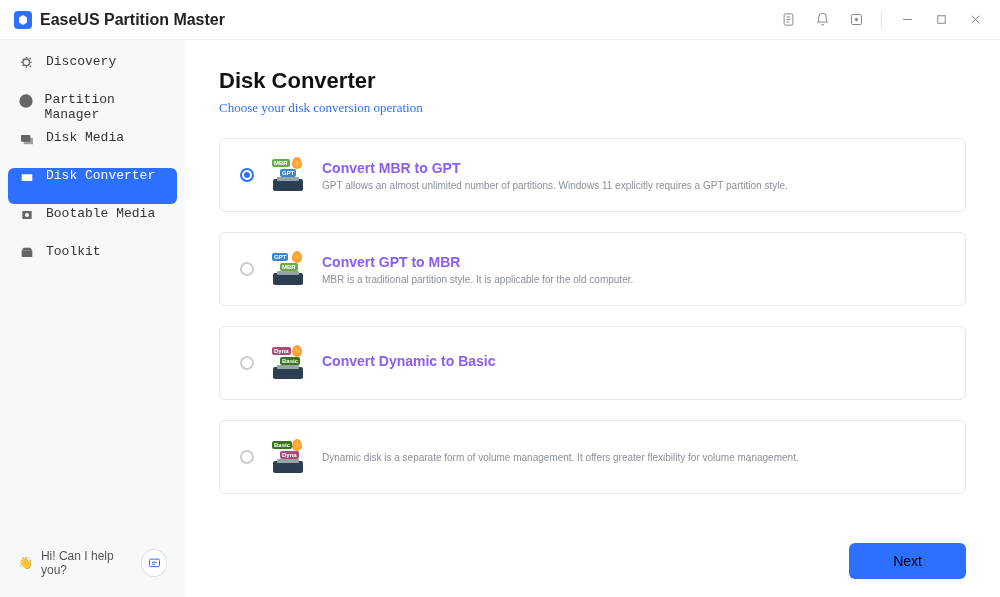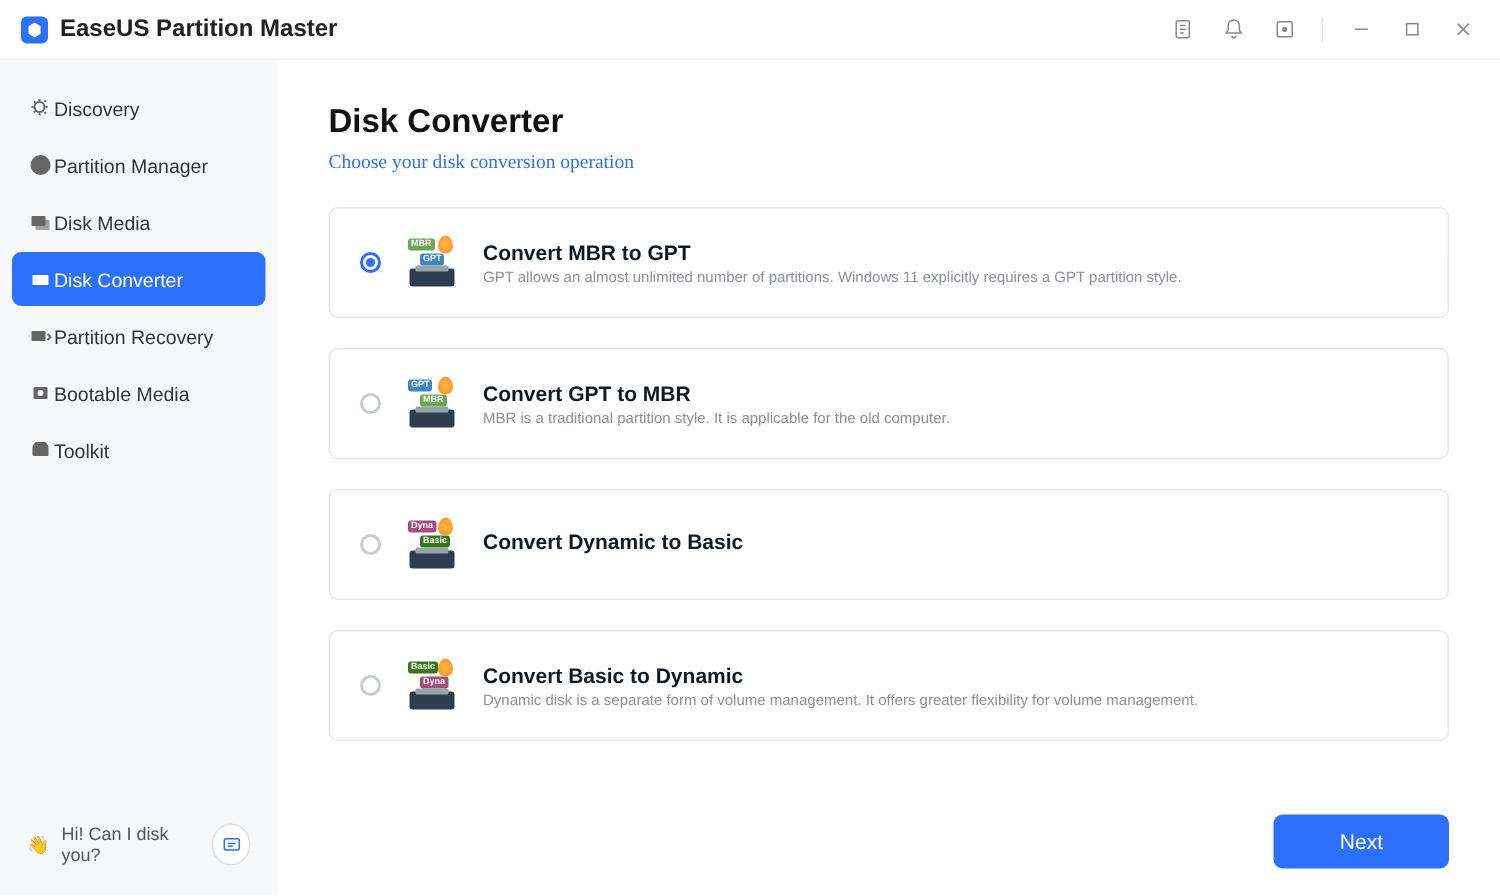--- a/index.html
+++ b/index.html
@@ -65,28 +65,30 @@
     .sidebar {
       width: 185px;
       background: #f7f8fa;
       display: flex;
       flex-direction: column;
       padding: 14px 8px;
     }
     .nav-list { flex: 1; }
     .nav-item {
       display: flex;
-      align-items: center;
+      align-items: flex-start;
+      gap: 10px;
       height: 36px;
       padding: 0 10px;
       border-radius: 6px;
       font-size: 13px;
       color: #333;
       cursor: pointer;
       margin-bottom: 2px;
+      font-family: Liberation Mono, monospace;
     }
     .nav-item.active {
       background: #2d6fff;
       color: #fff;
     }
     .nav-icon {
       width: 18px;
       height: 18px;
       display: flex;
       align-items: center;
@@ -216,36 +218,36 @@
       right: 4px;
       width: 10px;
       height: 12px;
       background: radial-gradient(#ffb84d, #ff8c1a);
       border-radius: 50% 50% 50% 50% / 60% 60% 40% 40%;
     }
     .opt-text { flex: 1; }
     .opt-title {
       font-size: 14px;
       font-weight: 700;
-      color: #0f172a;
+      color: #8b5cf6;
       margin-bottom: 4px;
     }
     .opt-desc {
       font-size: 10px;
       color: #8a8f98;
     }
     .footer-row {
       margin-top: auto;
       display: flex;
       justify-content: flex-end;
       padding-top: 10px;
     }
     .next-btn {
       background: #2d6fff;
-      color: #ffffff;
+      color: #000000;
       border: none;
       border-radius: 6px;
       padding: 10px 44px;
       font-size: 14px;
       font-weight: 500;
       cursor: pointer;
     }
   </style>
 </head>
 <body>
@@ -331,48 +333,39 @@
             <svg viewBox="0 0 24 24" fill="currentColor">
               <rect x="4" y="8" width="16" height="10" rx="1"></rect>
               <rect x="6" y="10" width="12" height="2" fill="#fff" opacity="0.5"></rect>
             </svg>
           </span>
           <span>Disk Converter</span>
         </div>
         <div class="nav-item">
           <span class="nav-icon">
             <svg viewBox="0 0 24 24" fill="currentColor">
-              <rect x="3" y="7" width="14" height="10" rx="1"></rect>
-              <path d="M19 10l3 3-3 3" stroke="currentColor" stroke-width="2" fill="none"></path>
-            </svg>
-          </span>
-          <span>Partition Recovery</span>
-        </div>
-        <div class="nav-item">
-          <span class="nav-icon">
-            <svg viewBox="0 0 24 24" fill="currentColor">
               <rect x="5" y="6" width="14" height="12" rx="1"></rect>
               <circle cx="12" cy="12" r="3" fill="#f7f8fa"></circle>
             </svg>
           </span>
           <span>Bootable Media</span>
         </div>
         <div class="nav-item">
           <span class="nav-icon">
             <svg viewBox="0 0 24 24" fill="currentColor">
               <rect x="4" y="8" width="16" height="10" rx="1"></rect>
               <path d="M4 8l3-4h10l3 4" fill="currentColor"></path>
             </svg>
           </span>
           <span>Toolkit</span>
         </div>
       </div>
     <div class="help-row">
       <span>👋</span>
-      <span>Hi! Can I disk you?</span>
+      <span>Hi! Can I help you?</span>
       <span class="help-icon">
         <svg viewBox="0 0 24 24" fill="none" stroke="#2d6fff" stroke-width="1.6">
             <rect x="4" y="5" width="16" height="12" rx="2"></rect>
             <path d="M8 10h8M8 13h5"></path>
           </svg>
       </span>
     </div>
   </aside>
 
   <main class="main">
@@ -419,21 +412,20 @@
         </div>
         <div class="option-card">
           <span class="radio"></span>
           <span class="opt-icon">
             <span class="badge1" style="background:#38761d">Basic</span>
             <span class="badge2" style="background:#a64d79">Dyna</span>
             <span class="flame"></span>
             <span class="disk"></span>
           </span>
           <div class="opt-text">
-            <div class="opt-title">Convert Basic to Dynamic</div>
             <div class="opt-desc">Dynamic disk is a separate form of volume management. It offers greater flexibility for volume management.</div>
           </div>
         </div>
       </div>
     <div class="footer-row">
       <button class="next-btn">Next</button>
     </div>
   </main>
 </div>
 

